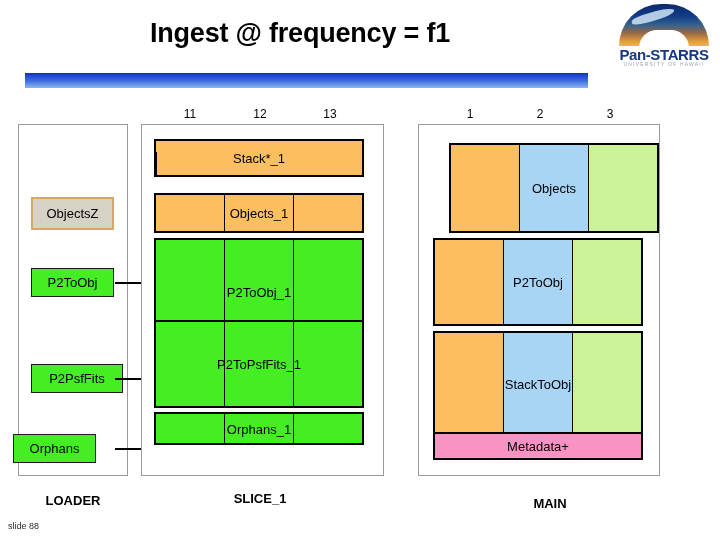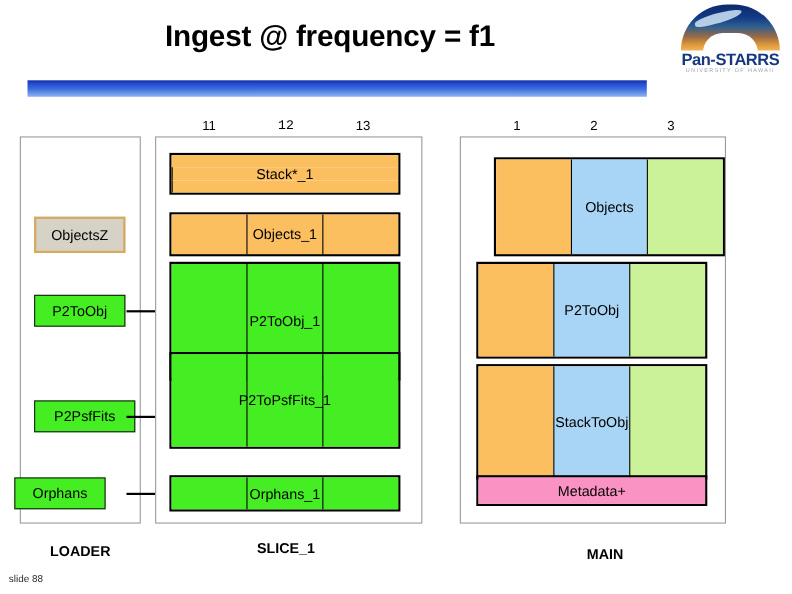--- a/index.html
+++ b/index.html
@@ -211,21 +211,21 @@
 <div class="title-rule"></div>
 
 <div class="logo">
   <div class="logo-dome"></div>
   <div class="logo-notch"></div>
   <div class="logo-word">Pan-STARRS</div>
   <div class="logo-sub">UNIVERSITY OF HAWAII</div>
 </div>
 
 <div class="tick" style="left:178px; top:107px;">11</div>
-<div class="tick" style="left:248px; top:107px;font-family:Liberation Mono, monospace;">12</div>
+<div class="tick" style="left:248px; top:107px;">12</div>
 <div class="tick" style="left:318px; top:107px;">13</div>
 <div class="tick" style="left:458px; top:107px;">1</div>
 <div class="tick" style="left:528px; top:107px;">2</div>
 <div class="tick" style="left:598px; top:107px;">3</div>
 
 <div class="panel" id="panel-loader"></div>
 
 <div class="box loader-box gray" style="left:31px; top:197px; width:83px; height:33px;">
   <span>ObjectsZ</span>
 </div>
@@ -269,21 +269,21 @@
   <span class="split-label">P2ToObj_1</span>
 </div>
 
 <div class="box split-box" style="left:154px; top:320px; width:210px; height:88px;">
   <div class="split-cell fill-green"></div>
   <div class="split-cell fill-green"></div>
   <div class="split-cell fill-green"></div>
   <span class="split-label">P2ToPsfFits_1</span>
 </div>
 
-<div class="box split-box" style="left:154px; top:432px; width:210px; height:33px;">
+<div class="box split-box" style="left:154px; top:412px; width:210px; height:33px;">
   <div class="split-cell fill-green"></div>
   <div class="split-cell fill-green"></div>
   <div class="split-cell fill-green"></div>
   <span class="split-label">Orphans_1</span>
 </div>
 
 <div class="panel" id="panel-main"></div>
 
 <div class="box split-box" style="left:433px; top:143px; width:210px; height:90px;margin-left:16px;">
   <div class="split-cell fill-orange"></div>

